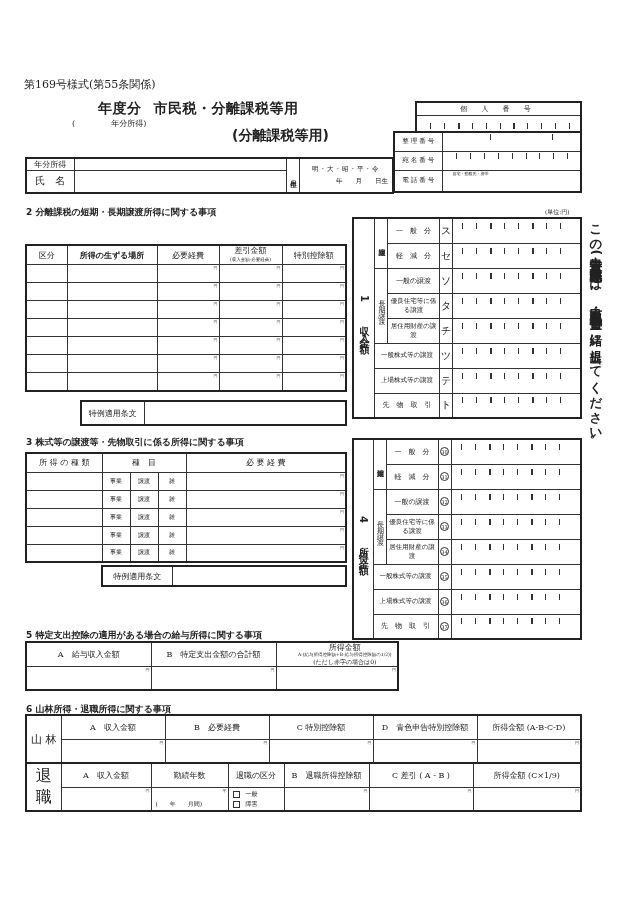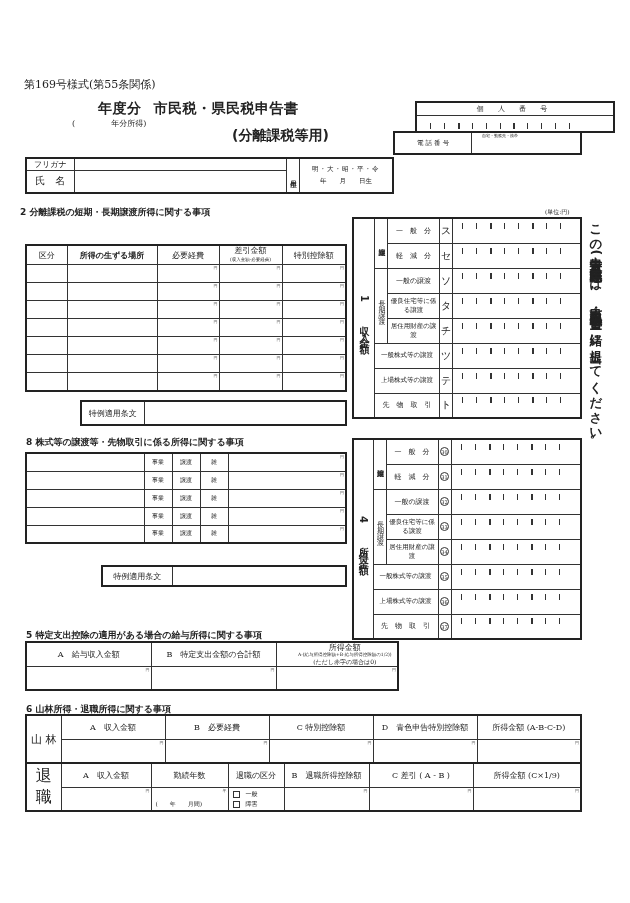--- a/index.html
+++ b/index.html
@@ -25,29 +25,29 @@
   .vtext { writing-mode: vertical-rl; font-family: "DejaVu Sans", sans-serif; font-weight: bold; font-size: 12.5px; letter-spacing: 1px; }
   .vlabel { writing-mode: vertical-rl; font-size: 7px; line-height: 1; }
   .circ { display: inline-block; width: 9px; height: 9px; border: 1px solid #333; border-radius: 50%; font-size: 5px; line-height: 8px; text-align: center; }
   .cb { display: inline-block; width: 7px; height: 7px; border: 1px solid #333; vertical-align: middle; margin-right: 6px; }
 </style>
 </head>
 <body>
 
 <div class="abs form-no">第169号様式(第55条関係)</div>
 <div class="abs title">
-  <span>年度分</span><span class="gap"></span><span>市民税・県民税申告書</span>
+  <span>年度分</span><span class="gap"></span><span>市民税・分離課税等用</span>
 </div>
 <div class="abs subyear">
   <span>(</span><span class="gap"></span><span>年分所得)</span>
 </div>
 <div class="abs subtitle">(分離課税等用)</div>
 
 <div class="abs" style="left:415px; top:101px; width:167px;">
-  <table style="width:200px;" class="thick">
+  <table style="width:167px;" class="thick">
     <tbody>
         <tr>
           <td style="height:13px; font-size:7px; letter-spacing:6px;">個 人 番 号</td>
         </tr>
     <tr>
           <td style="height:17px;">
       <div class="ticks">
         <span style="left:13px"></span>
               <span style="left:27px"></span>
               <span class="b" style="left:41px"></span>
@@ -61,49 +61,74 @@
               <span style="left:152px"></span>
       </div>
     </td>
         </tr>
   </tbody>
     </table>
 </div>
 <div class="abs" style="left:393px; top:131px; width:189px;">
   <table style="width:189px;" class="thick">
     <tbody>
+        <tr>
+      <td style="width:48px; height:19px; font-size:6.5px;">整 理 番 号</td>
+      <td>
+            <div class="ticks">
+              <span style="left:47px"></span>
+              <span style="left:109px"></span>
+            </div>
+          </td>
+    </tr>
+    <tr>
+      <td style="height:19px; font-size:6.5px;">宛 名 番 号</td>
+      <td>
+            <div class="ticks">
+              <span style="left:13px"></span>
+              <span style="left:27px"></span>
+              <span style="left:41px"></span>
+              <span style="left:55px"></span>
+              <span style="left:69px"></span>
+              <span style="left:83px"></span>
+              <span style="left:96px"></span>
+              <span style="left:110px"></span>
+              <span style="left:124px"></span>
+            </div>
+          </td>
+    </tr>
     <tr>
       <td style="height:22px; font-size:6.5px;">電 話 番 号</td>
       <td style="text-align:left; vertical-align:top; padding-left:10px; font-size:4px;"><span>自宅・勤務先・携帯</span></td>
     </tr>
   </tbody>
     </table>
 </div>
 
 <div class="abs" style="left:25px; top:157px; width:369px;">
   <table style="width:369px;" class="thick">
     <tbody>
         <tr>
-      <td style="width:48px; height:11px; font-size:8px;">フリガナ</td>
+      <td style="width:48px; height:11px; font-size:8px;">年分所得</td>
       <td style="width:212px;"></td>
       <td rowspan="2" style="width:13px;" class="vlabel">生年月日</td>
       <td rowspan="2" style="font-size:6.5px; line-height:12px;">
         <div style="letter-spacing:1px;">明・大・昭・平・令</div>
-        <div style="text-align:right; padding-right:20px;">年　　月　　日生</div>
+        <div style="text-align:right; padding-right:4px;">年　　月　　日生</div>
       </td>
     </tr>
     <tr>
       <td style="height:22px; font-size:10px;">氏　名</td>
       <td></td>
     </tr>
   </tbody>
     </table>
 </div>
 
-<div class="abs sec-title" style="left:20px; top:206px;">2 分離課税の短期・長期譲渡所得に関する事項</div>
+<div class="abs sec-title" style="left:26px; top:206px;">2 分離課税の短期・長期譲渡所得に関する事項</div>
 <div class="abs small" style="left:545px; top:208px;">(単位:円)</div>
 <div class="abs" style="left:25px; top:217px; width:322px;margin-top:27px;">
   <table style="width:322px;" class="thick">
     <tbody>
         <tr style="height:17px;">
       <td style="width:41px;">区分</td>
       <td style="width:90px;font-weight:bold;">所得の生ずる場所</td>
       <td style="width:62px;">必要経費</td>
       <td style="width:63px; line-height:9px;">
             <div>差引金額</div>
@@ -307,24 +332,29 @@
               <span class="b" style="left:79px"></span>
               <span style="left:93px"></span>
               <span style="left:107px"></span>
             </div>
           </td>
     </tr>
   </tbody>
     </table>
 </div>
 
-<div class="abs sec-title" style="left:26px; top:436px;">8 株式等の譲渡等・先物取引に係る所得に関する事項</div>
+<div class="abs sec-title" style="left:26px; top:436px;">3 株式等の譲渡等・先物取引に係る所得に関する事項</div>
 <div class="abs" style="left:25px; top:452px; width:322px;">
   <table style="width:322px;" class="thick">
     <tbody>
+        <tr style="height:19px;">
+      <td style="width:76px;">所 得 の 種 類</td>
+      <td colspan="3" style="width:84px;">種　目</td>
+      <td>必 要 経 費</td>
+    </tr>
     <tr style="height:18px;">
           <td></td>
           <td class="small" style="width:28px;">事業</td>
           <td class="small" style="width:28px;">譲渡</td>
           <td class="small" style="width:28px;">雑</td>
           <td class="yen"></td>
         </tr>
     <tr style="height:18px;">
           <td></td>
           <td class="small">事業</td>

